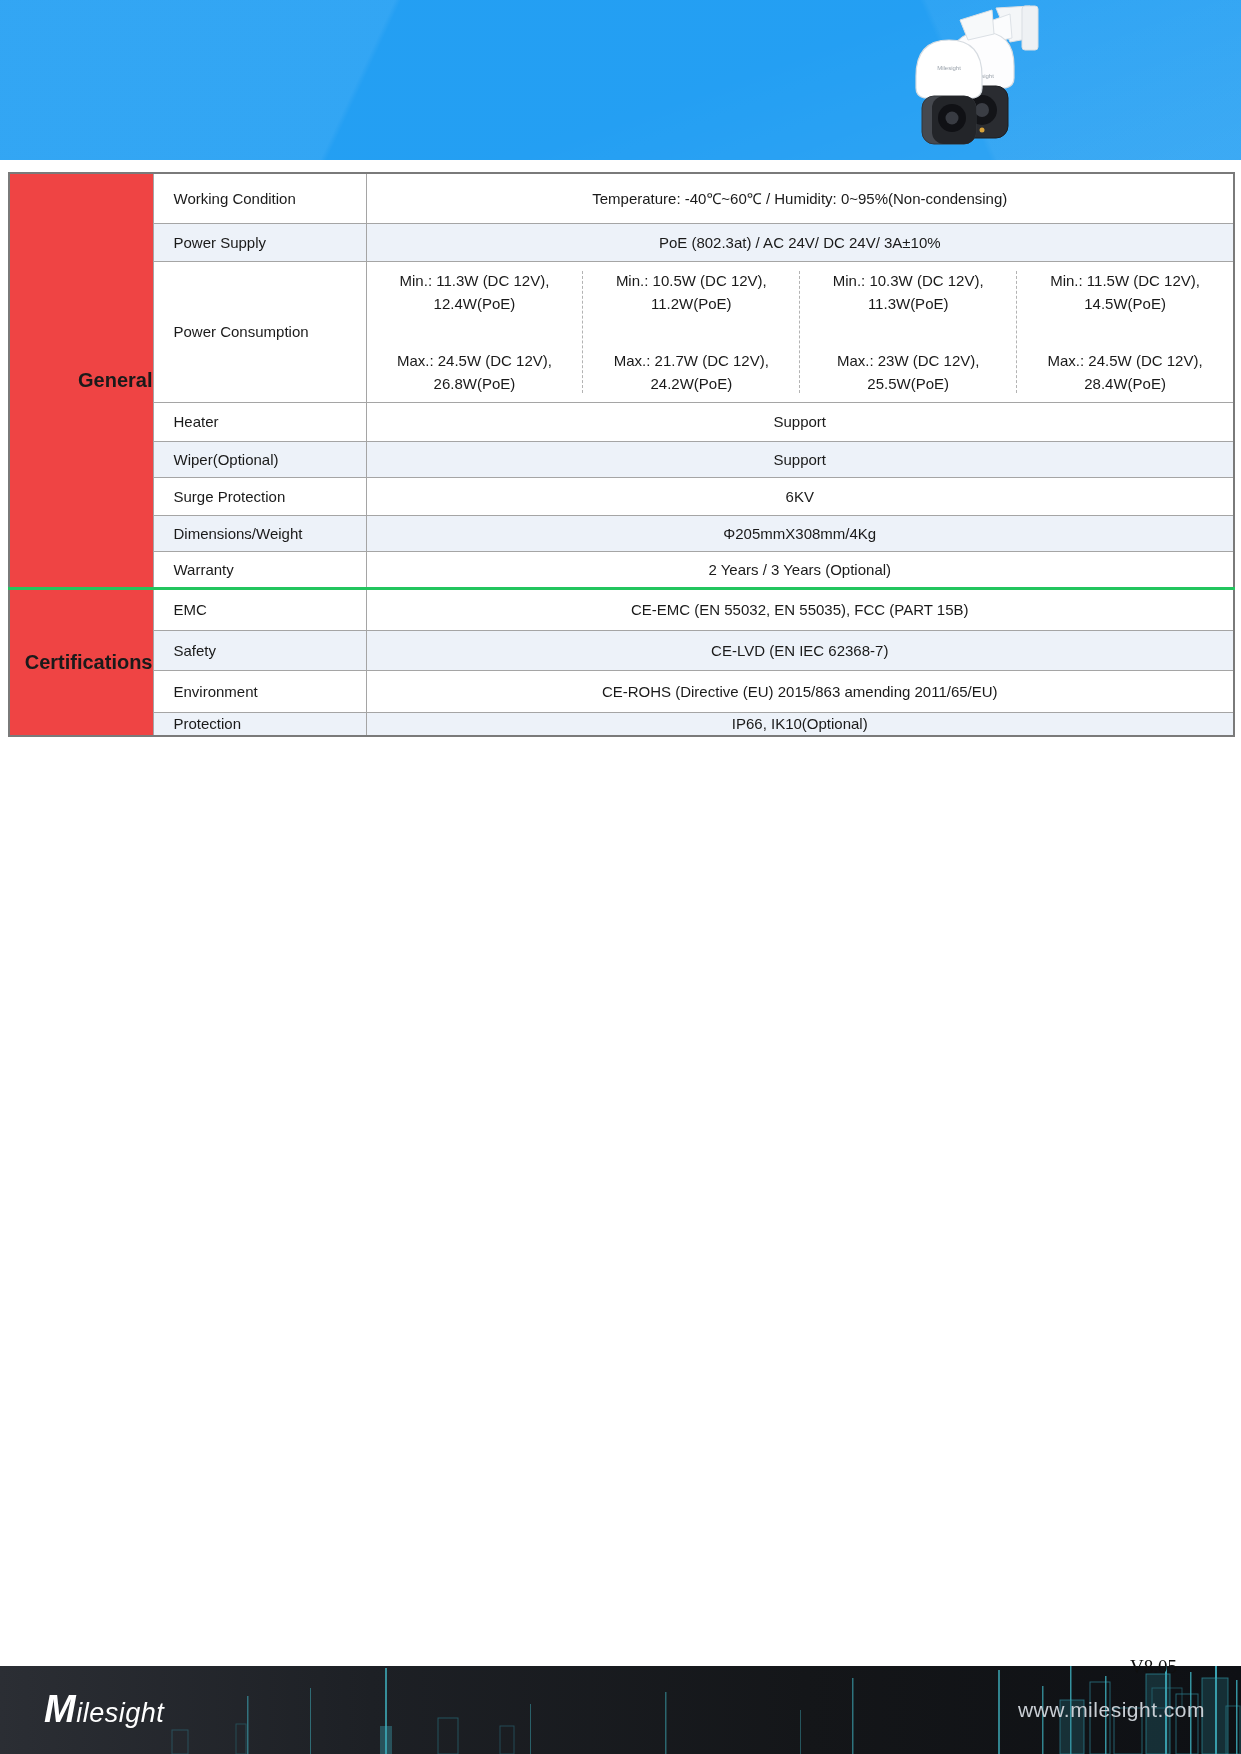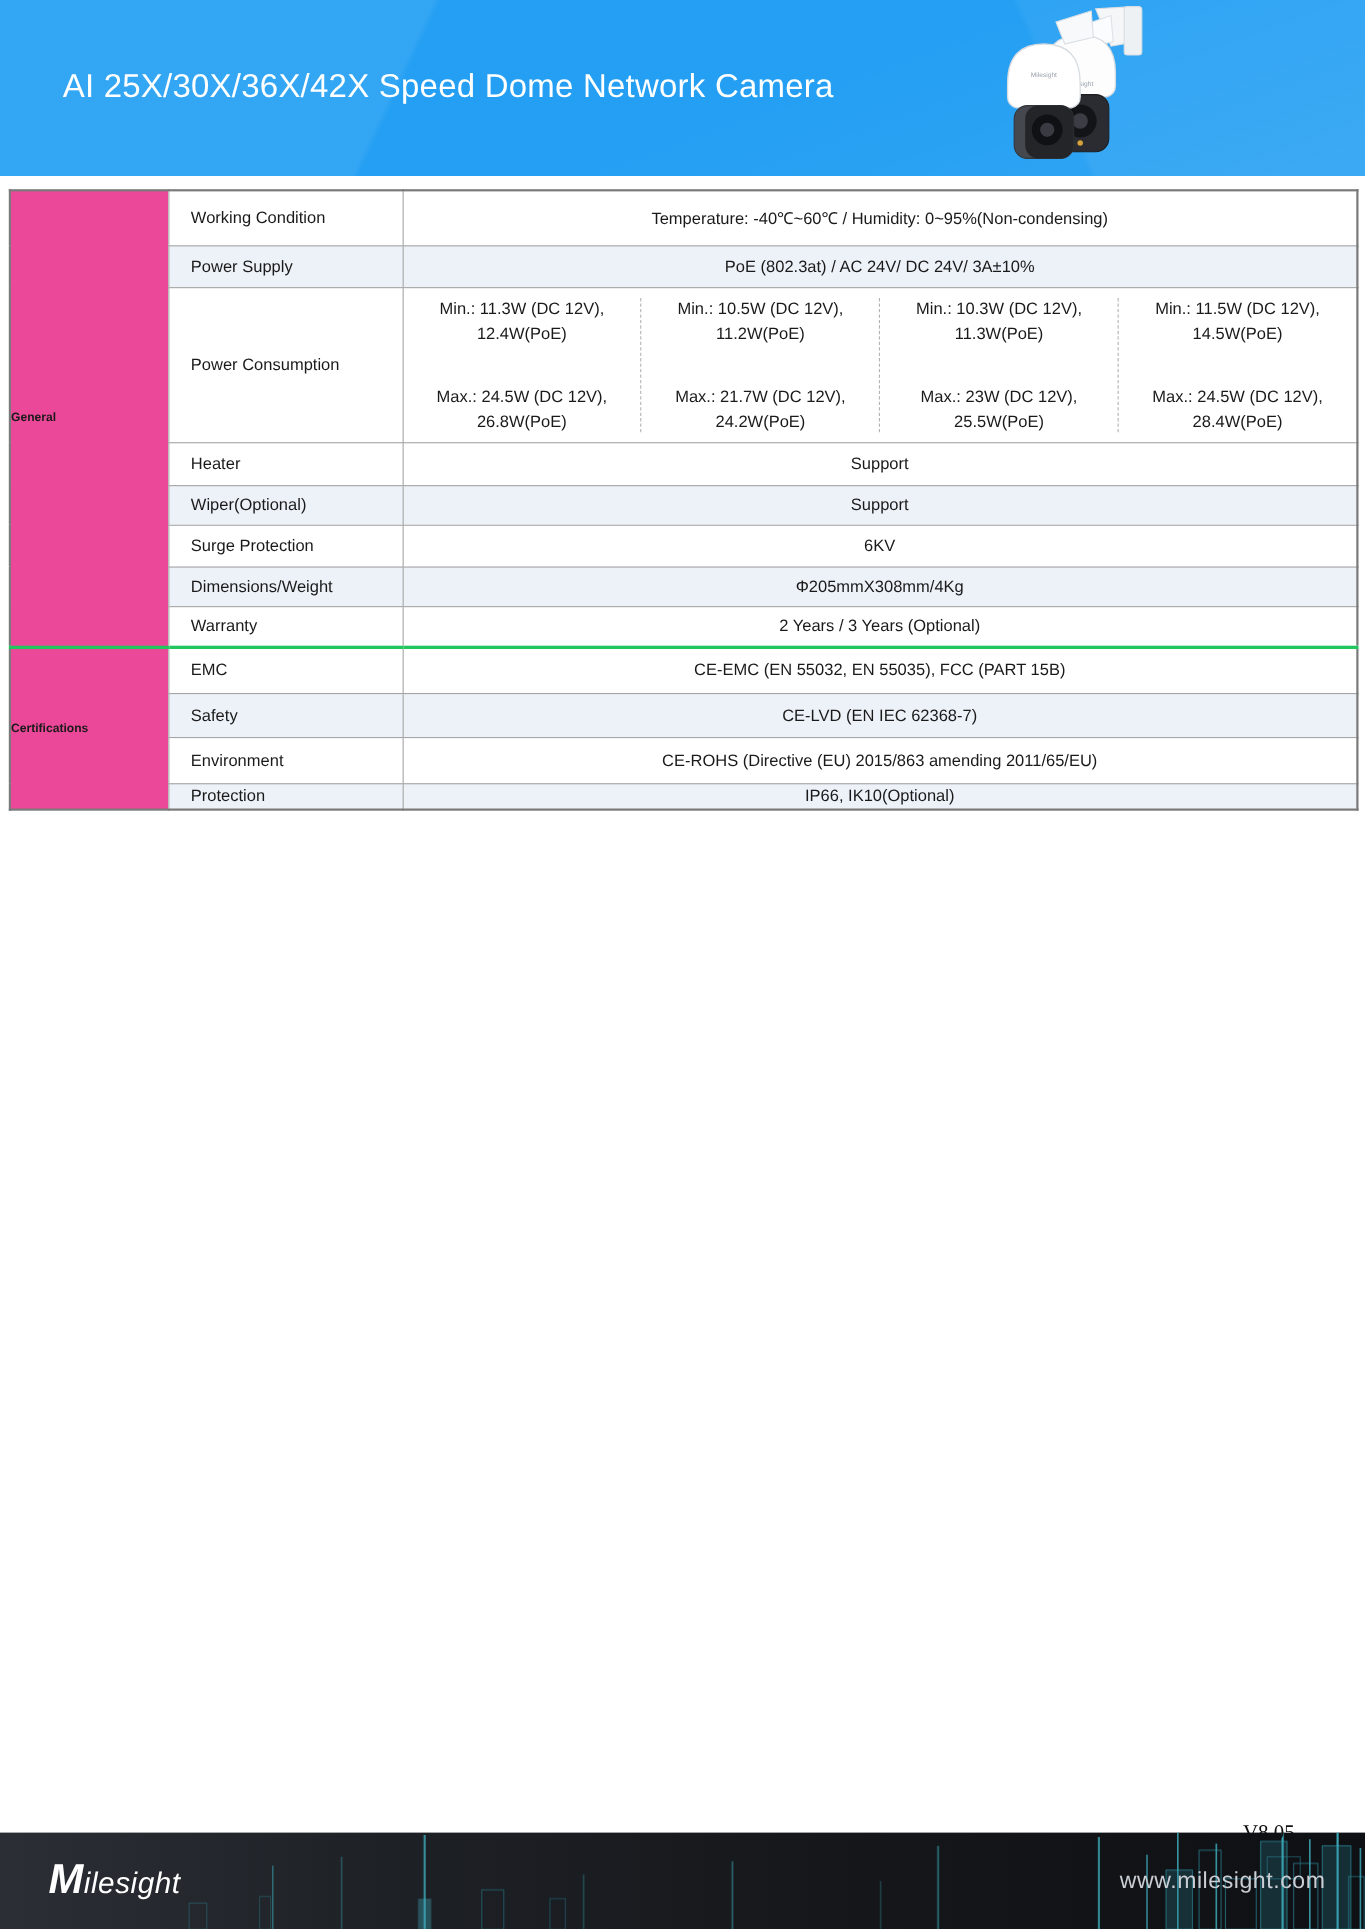--- a/index.html
+++ b/index.html
@@ -27,21 +27,21 @@
   .product-image { position:absolute; left:872px; top:4px; width:172px; height:142px; }
 
   
   table.spec {
     position:absolute; left:8px; top:172px; width:1225px;
     border-collapse:collapse; table-layout:fixed;
     border:2px solid #7a7a7a;
     font-size:15px;
   }
   table.spec td { border:1px solid #a5a5a5; vertical-align:middle; }
-  td.sec { font-weight:bold; font-size:11px; text-align:left; background:#ec4899; }
+  td.sec { font-weight:bold; font-size:20px; text-align:right; background:#ef4444; }
   td.lbl { padding-left:20px; text-align:left; background:#ffffff; }
   td.val { text-align:center; background:#ffffff; padding:0 4px; }
   tr.alt td.lbl, tr.alt td.val { background:#edf2f9; }
   tr.sect-top td { border-top:3px solid #22c55e; }
 
   
   td.val-pc { padding:0; }
   .pc-wrap { display:flex; width:100%; height:140px; padding:9px 0; }
   .pc-col {
     flex:1; display:flex; flex-direction:column; justify-content:center;
@@ -73,21 +73,20 @@
     position:absolute; right:36px; top:32px;
     font-size:21px; color:#c9ced4; letter-spacing:0.5px; z-index:3;
   }
 </style>
 </head>
 <body>
 
 <div class="page">
 
   <div class="header">
-    <div class="header-title">AI 25X/30X/36X/42X Speed Dome Network Camera</div>
 
     <svg class="product-image" viewBox="0 0 172 142" xmlns="http://www.w3.org/2000/svg">
 
       <g>
         <polygon points="124,4 158,2 160,34 138,38" fill="#f4f6f8" stroke="#d9dee3" stroke-width="1"></polygon>
         <rect x="150" y="2" width="16" height="44" rx="3" fill="#eef1f4" stroke="#d9dee3"></rect>
         <polygon points="104,22 138,10 140,34 112,40" fill="#fbfcfd" stroke="#dde2e7" stroke-width="1"></polygon>
         <rect x="104" y="34" width="12" height="14" fill="#f2f4f6" stroke="#dde2e7"></rect>
         <path d="M78 62 q0 -34 32 -34 q32 0 32 34 l0 12 q0 8 -8 10 l-48 0 q-8 -2 -8 -10 z" fill="#fdfdfe" stroke="#d7dce1" stroke-width="1.2"></path>
         <rect x="84" y="82" width="52" height="52" rx="12" fill="#2a2c31" stroke="#1d1f23"></rect>

